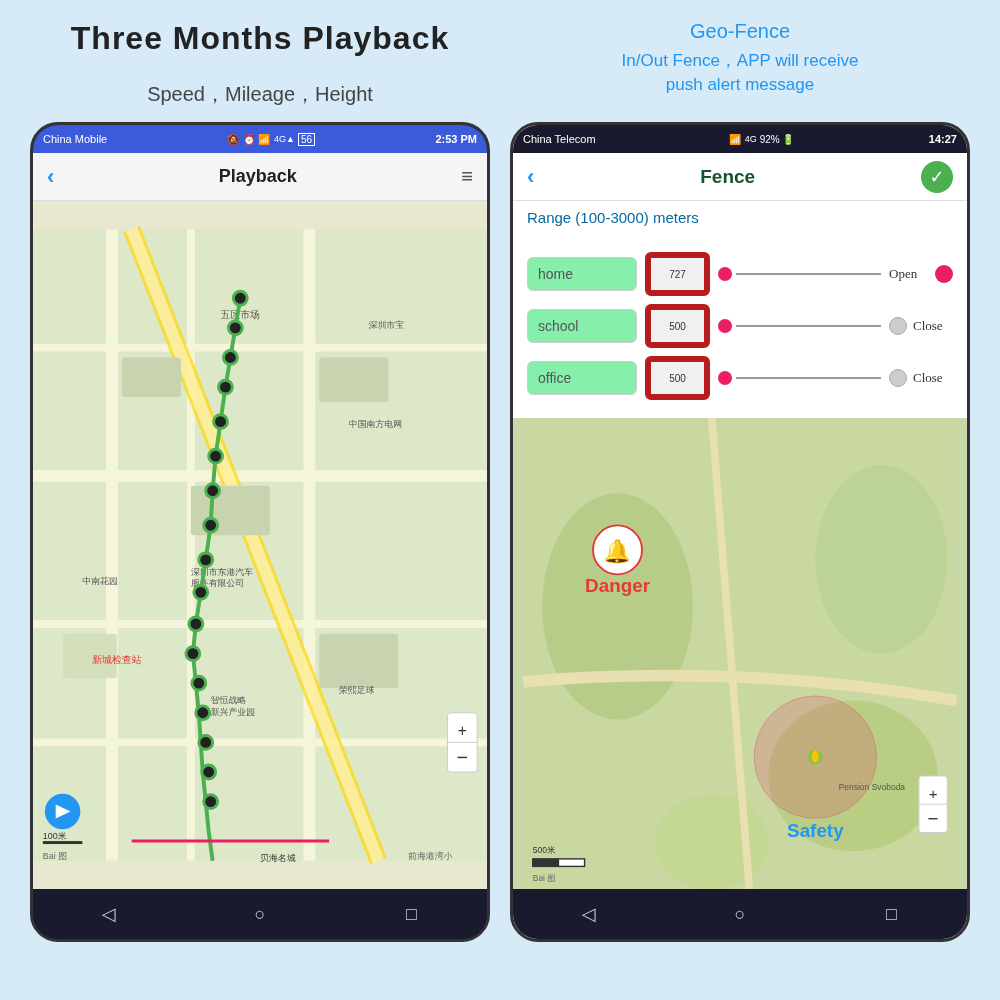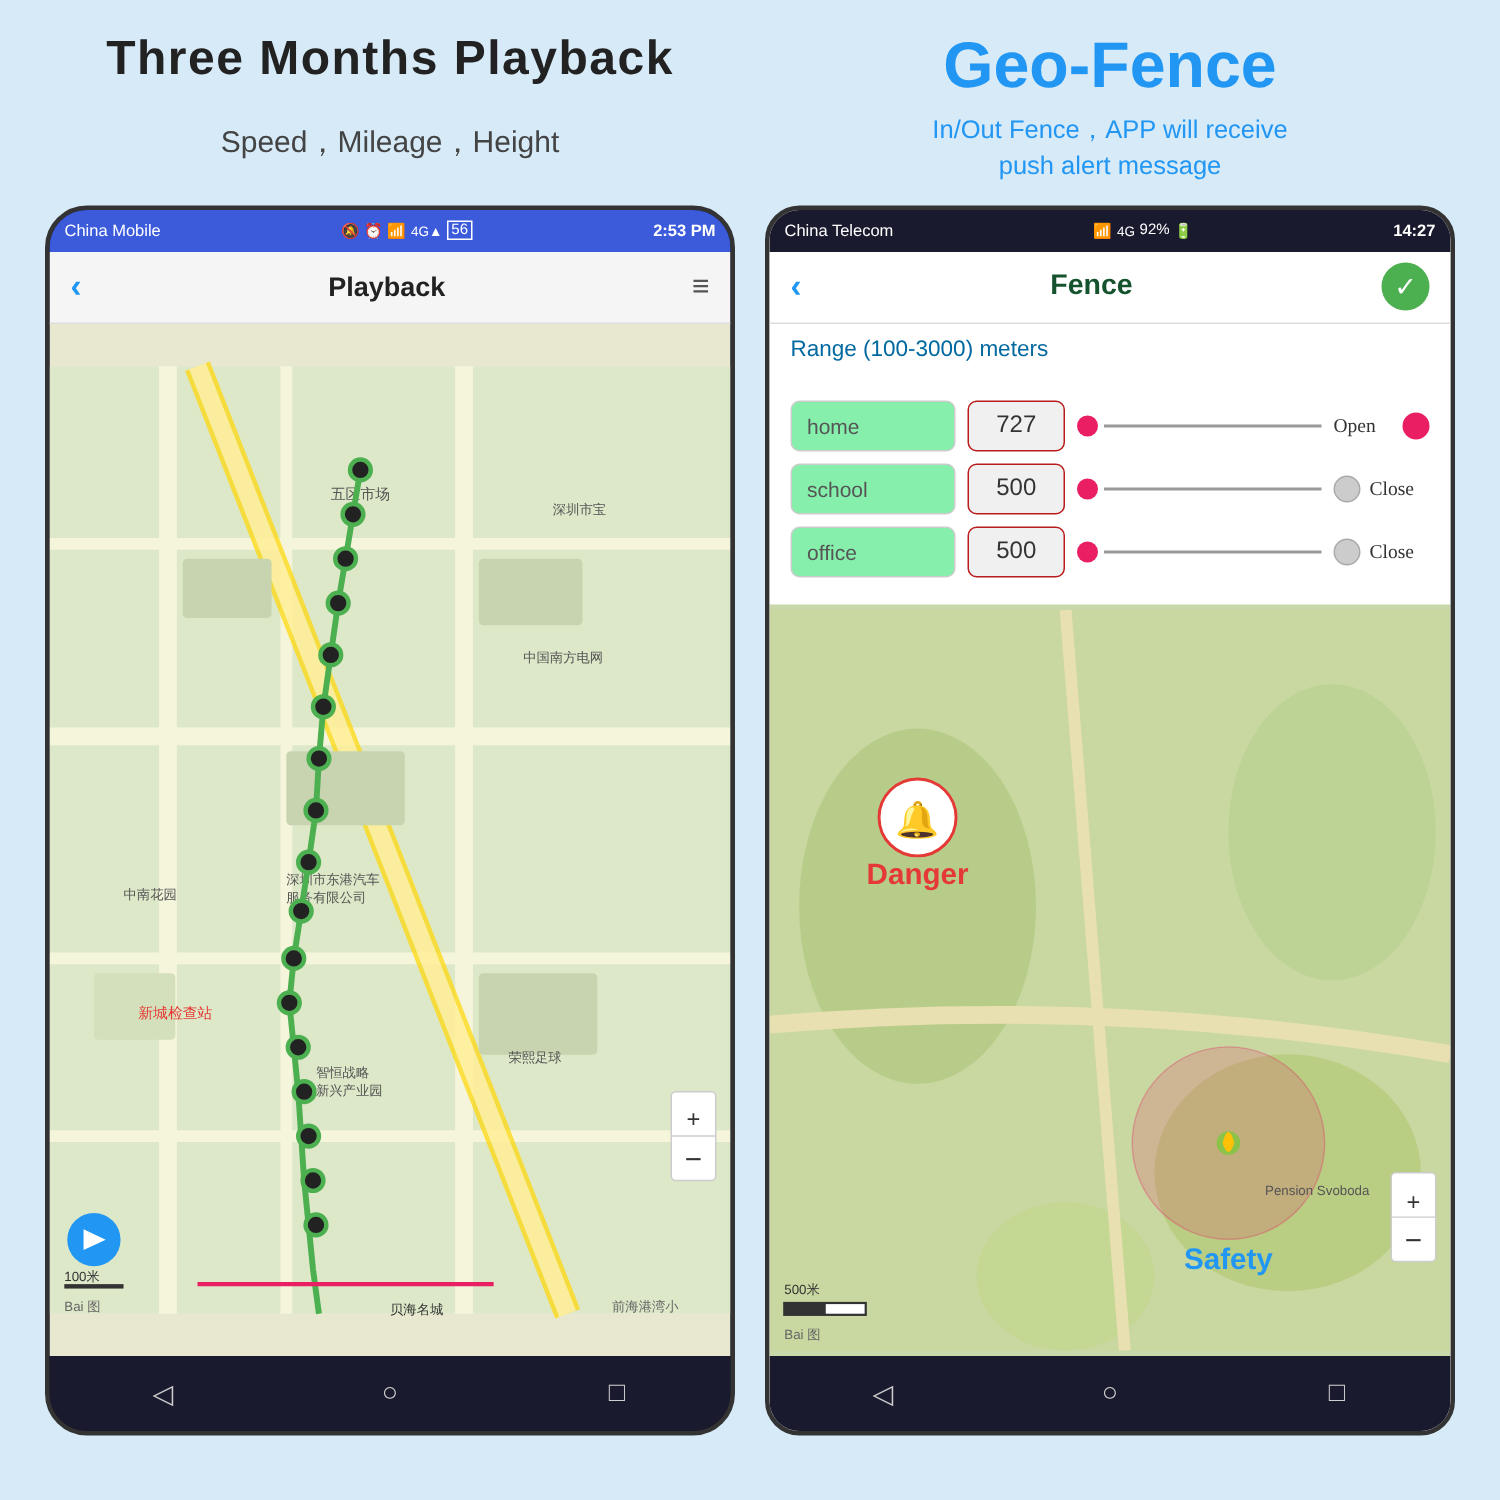--- a/index.html
+++ b/index.html
@@ -39,22 +39,22 @@
     }
 
     .main-heading {
       font-size: 32px;
       font-weight: bold;
       color: #222;
       letter-spacing: 1px;
     }
 
     .geo-heading {
-      font-size: 43px;
-      font-weight: bold;
+      font-size: 20px;
+      font-weight: normal;
       color: #2196f3;
     }
 
     .sub-heading {
       font-size: 20px;
       color: #444;
       margin-top: 24px;
     }
 
     .geo-sub {
@@ -229,25 +229,25 @@
       border-radius: 6px;
       background: #86efac;
       padding: 0 10px;
       font-size: 14px;
       color: #555;
     }
 
     .fence-value-input {
       width: 65px;
       height: 34px;
-      border: 1px solid #b91c1c;
+      border: 6px solid #b91c1c;
       border-radius: 6px;
       background: #f0f0f0;
       padding: 16px 8px;
-      font-size: 16px;
+      font-size: 10px;
       color: #333;
       text-align: center;
     }
 
     .fence-slider {
       flex: 1;
       display: flex;
       align-items: center;
       gap: 4px;
     }
@@ -425,21 +425,21 @@
         </svg>
       </div>
 
       <div class="bottom-bar">
         <span class="bottom-btn">◁</span>
         <span class="bottom-btn">○</span>
         <span class="bottom-btn">□</span>
       </div>
     </div>
 
-    <div class="phone" style="background:#fff;border-radius:23px;">
+    <div class="phone" style="background:#fff;">
 
       <div class="status-bar" style="background:#1a1a2e;">
         <span class="status-carrier">China Telecom</span>
         <div class="status-icons">
           <span>📶</span>
           <span style="font-size:9px;">4G</span>
           <span style="font-size:10px;">92%</span>
           <span>🔋</span>
         </div>
         <span class="status-time">14:27</span>

